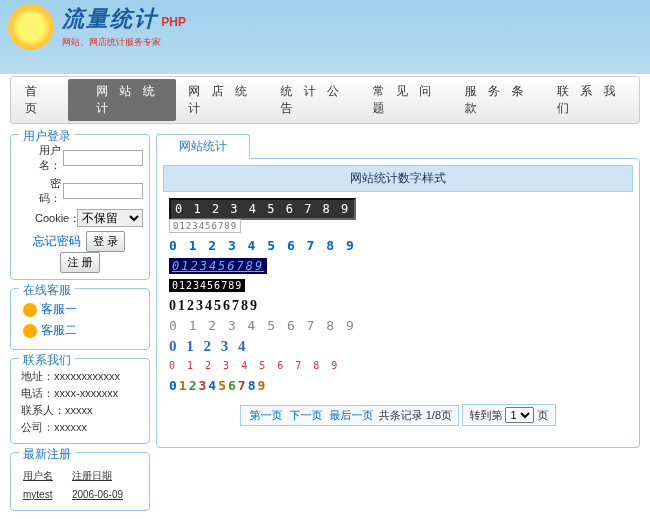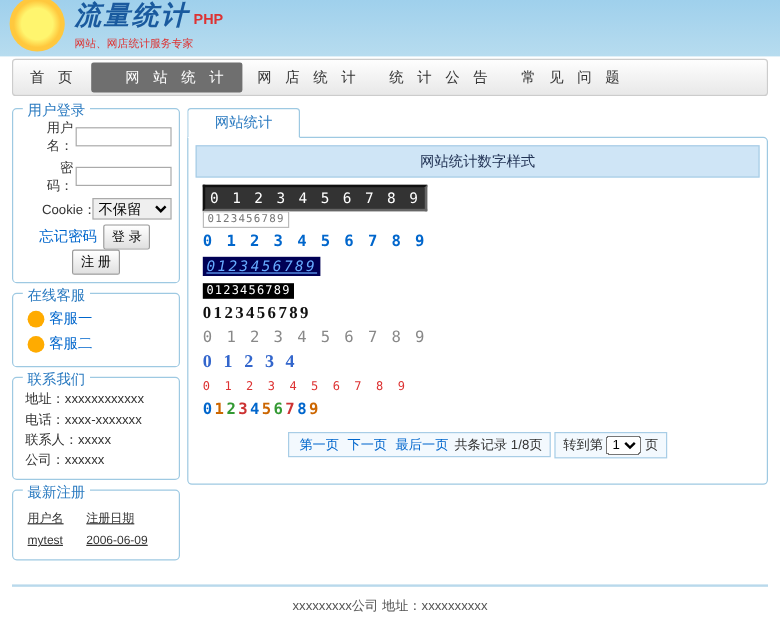--- a/index.html
+++ b/index.html
@@ -1,18 +1,18 @@
 <!DOCTYPE html>
 <html><head>
 <meta charset="utf-8">
 <style>
 * { margin: 0; padding: 0; box-sizing: border-box; }
 body { font-family: "SimSun", Arial, sans-serif; font-size: 12px; background: #fff; color: #333; }
 .page { width: 650px; margin: 0 auto; }
-.header { background: linear-gradient(#9fd0ec, #b7dcef); height: 47px; padding: 4px 8px; display: flex; align-items: flex-end; }
+.header { background: linear-gradient(#9fd0ec, #b7dcef); height: 74px; padding: 4px 8px; display: flex; align-items: flex-start; }
 .sun { width: 46px; height: 46px; background: radial-gradient(circle, #fff56e 40%, #ffc83e 60%); border-radius: 50%; position: relative; margin-right: 8px; }
 .logo-text { color: #1a5a9e; font-size: 22px; font-weight: bold; font-style: italic; letter-spacing: 2px; }
 .logo-sub { color: #d33; font-size: 9px; margin-top: 2px; }
 .nav { background: linear-gradient(#fefefe, #e8e8e8); border: 1px solid #ccc; border-radius: 3px; margin: 2px 10px 6px; display: flex; padding: 2px; }
 .nav-item { padding: 4px 12px; color: #333; cursor: pointer; letter-spacing: 4px; }
 .nav-item.active { background: #6f6f6f; color: #fff; border-radius: 2px; padding-left: 28px; }
 .body-wrap { display: flex; padding: 4px 10px; gap: 6px; }
 .left-col { width: 140px; }
 .right-col { flex: 1; }
 .panel { border: 1px solid #9ec9e2; border-radius: 4px; margin-bottom: 8px; padding: 8px 6px 6px; position: relative; }
@@ -64,20 +64,22 @@
       <div class="logo-sub">网站、网店统计服务专家</div>
     </div>
   </div>
 
   <div class="nav" id="nav">
       <div class="nav-item">首 页</div>
       <div class="nav-item active">网 站 统 计</div>
       <div class="nav-item">网 店 统 计</div>
       <div class="nav-item">统 计 公 告</div>
       <div class="nav-item">常 见 问 题</div>
+      <div class="nav-item">服 务 条 款</div>
+      <div class="nav-item">联 系 我 们</div>
     </div>
 
   <div class="body-wrap">
     <div class="left-col">
       <div class="panel">
         <span class="panel-title">用户登录</span>
         <div class="form-row">
             <label>用户名：</label>
             <input type="text" style="">
           </div>

